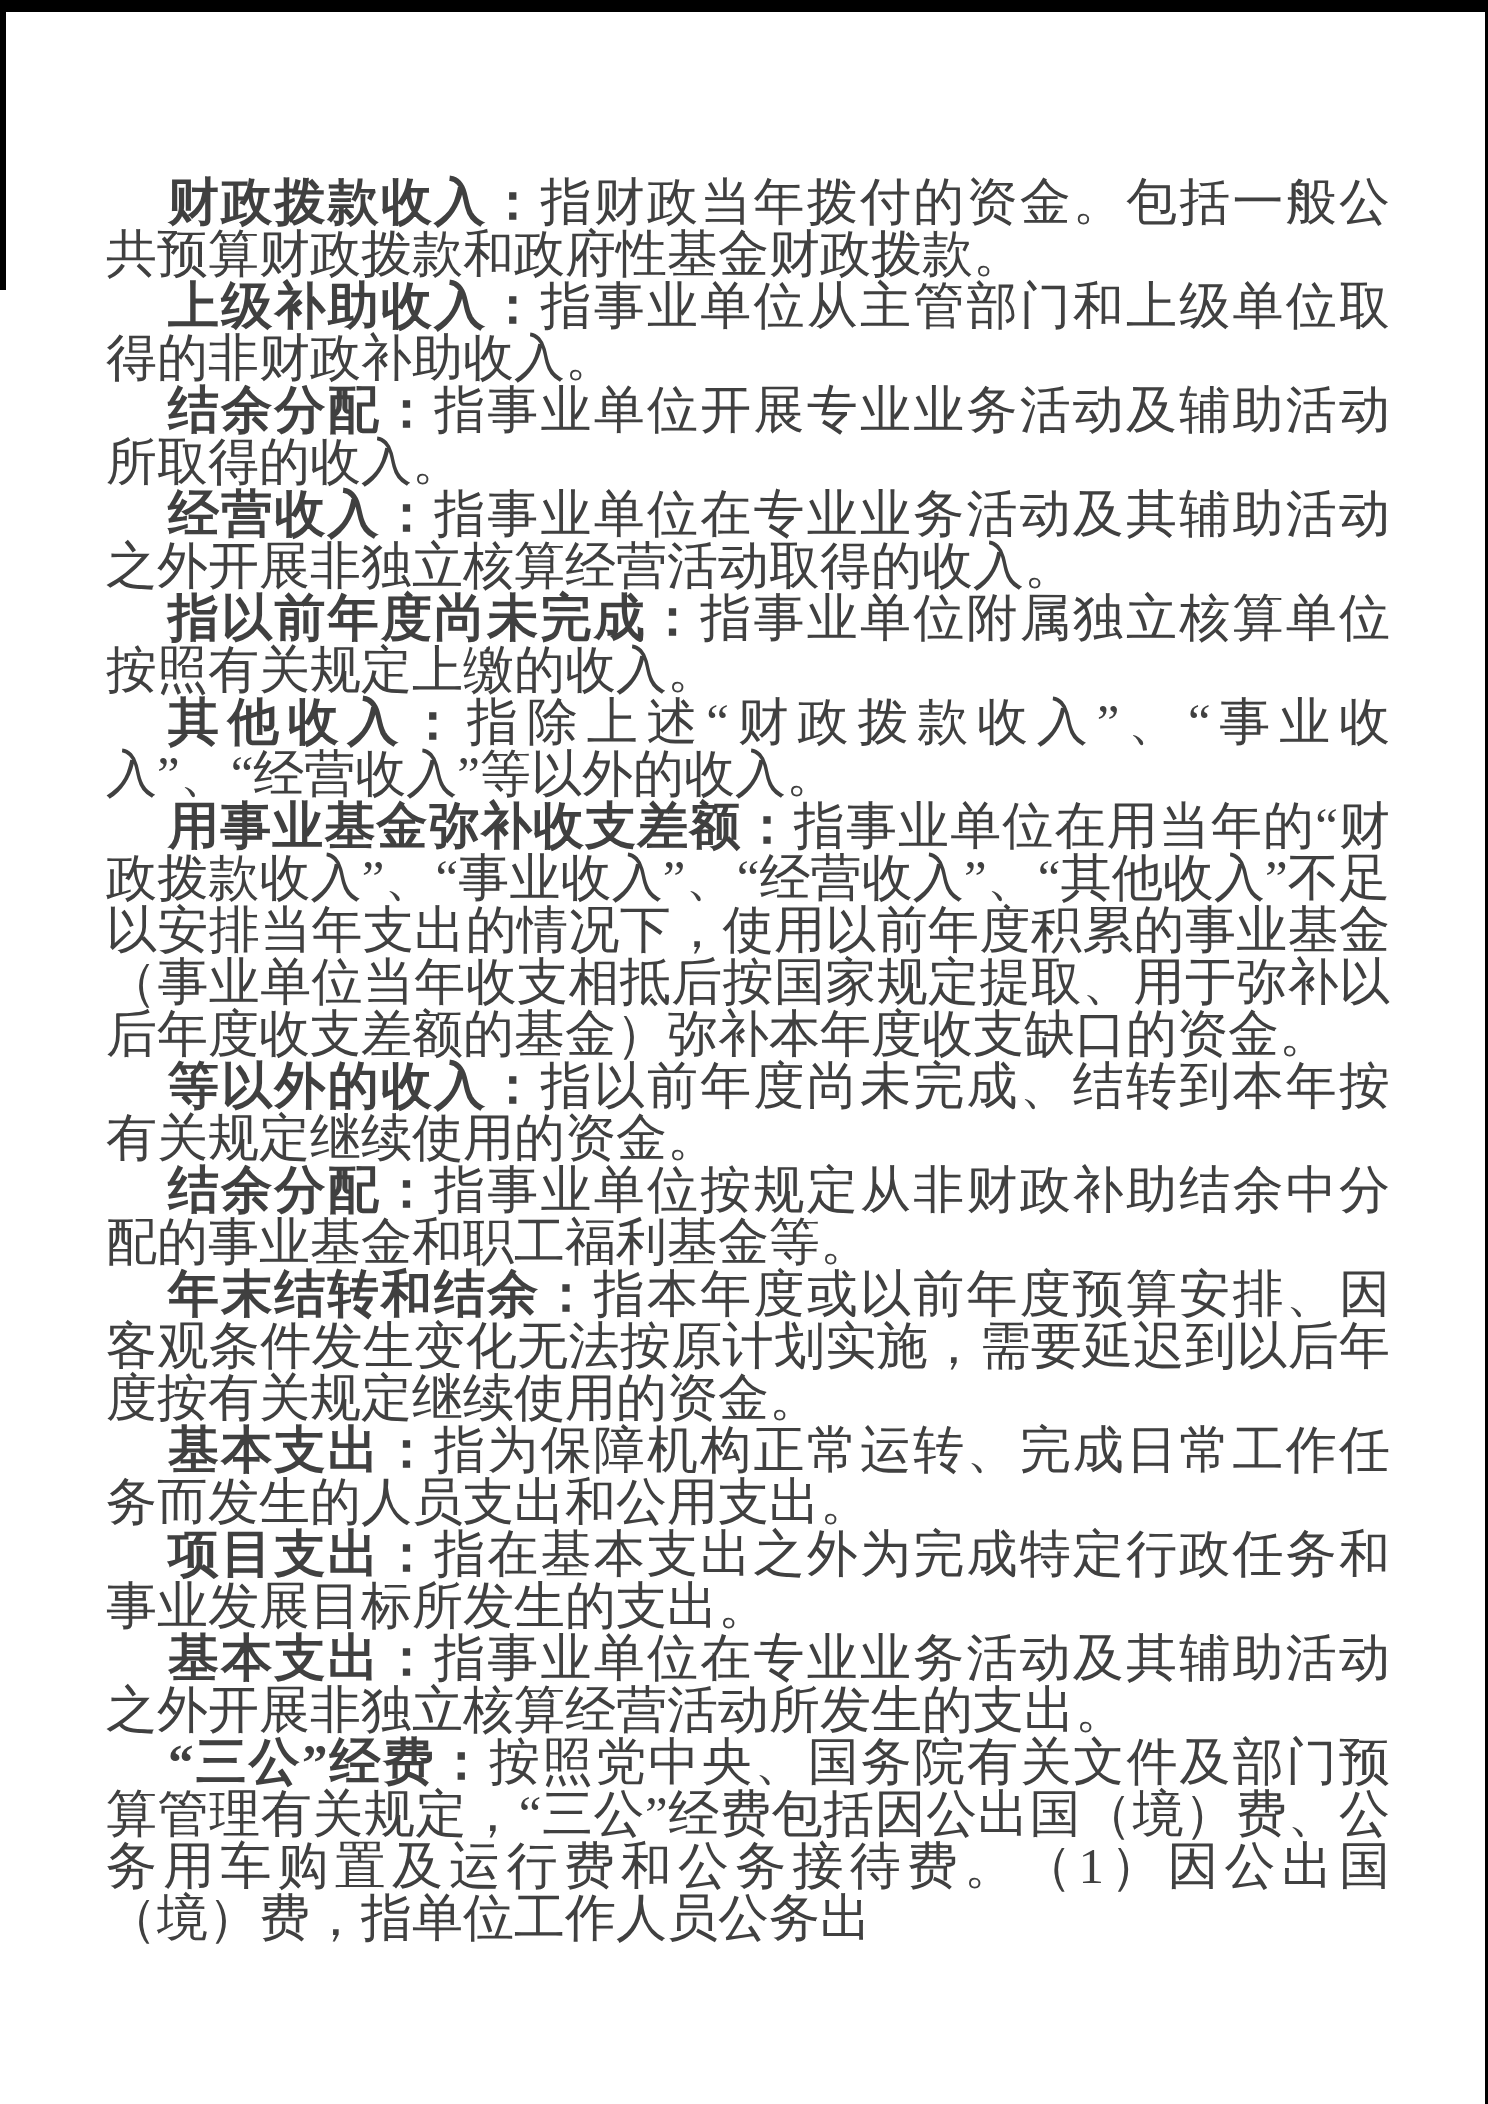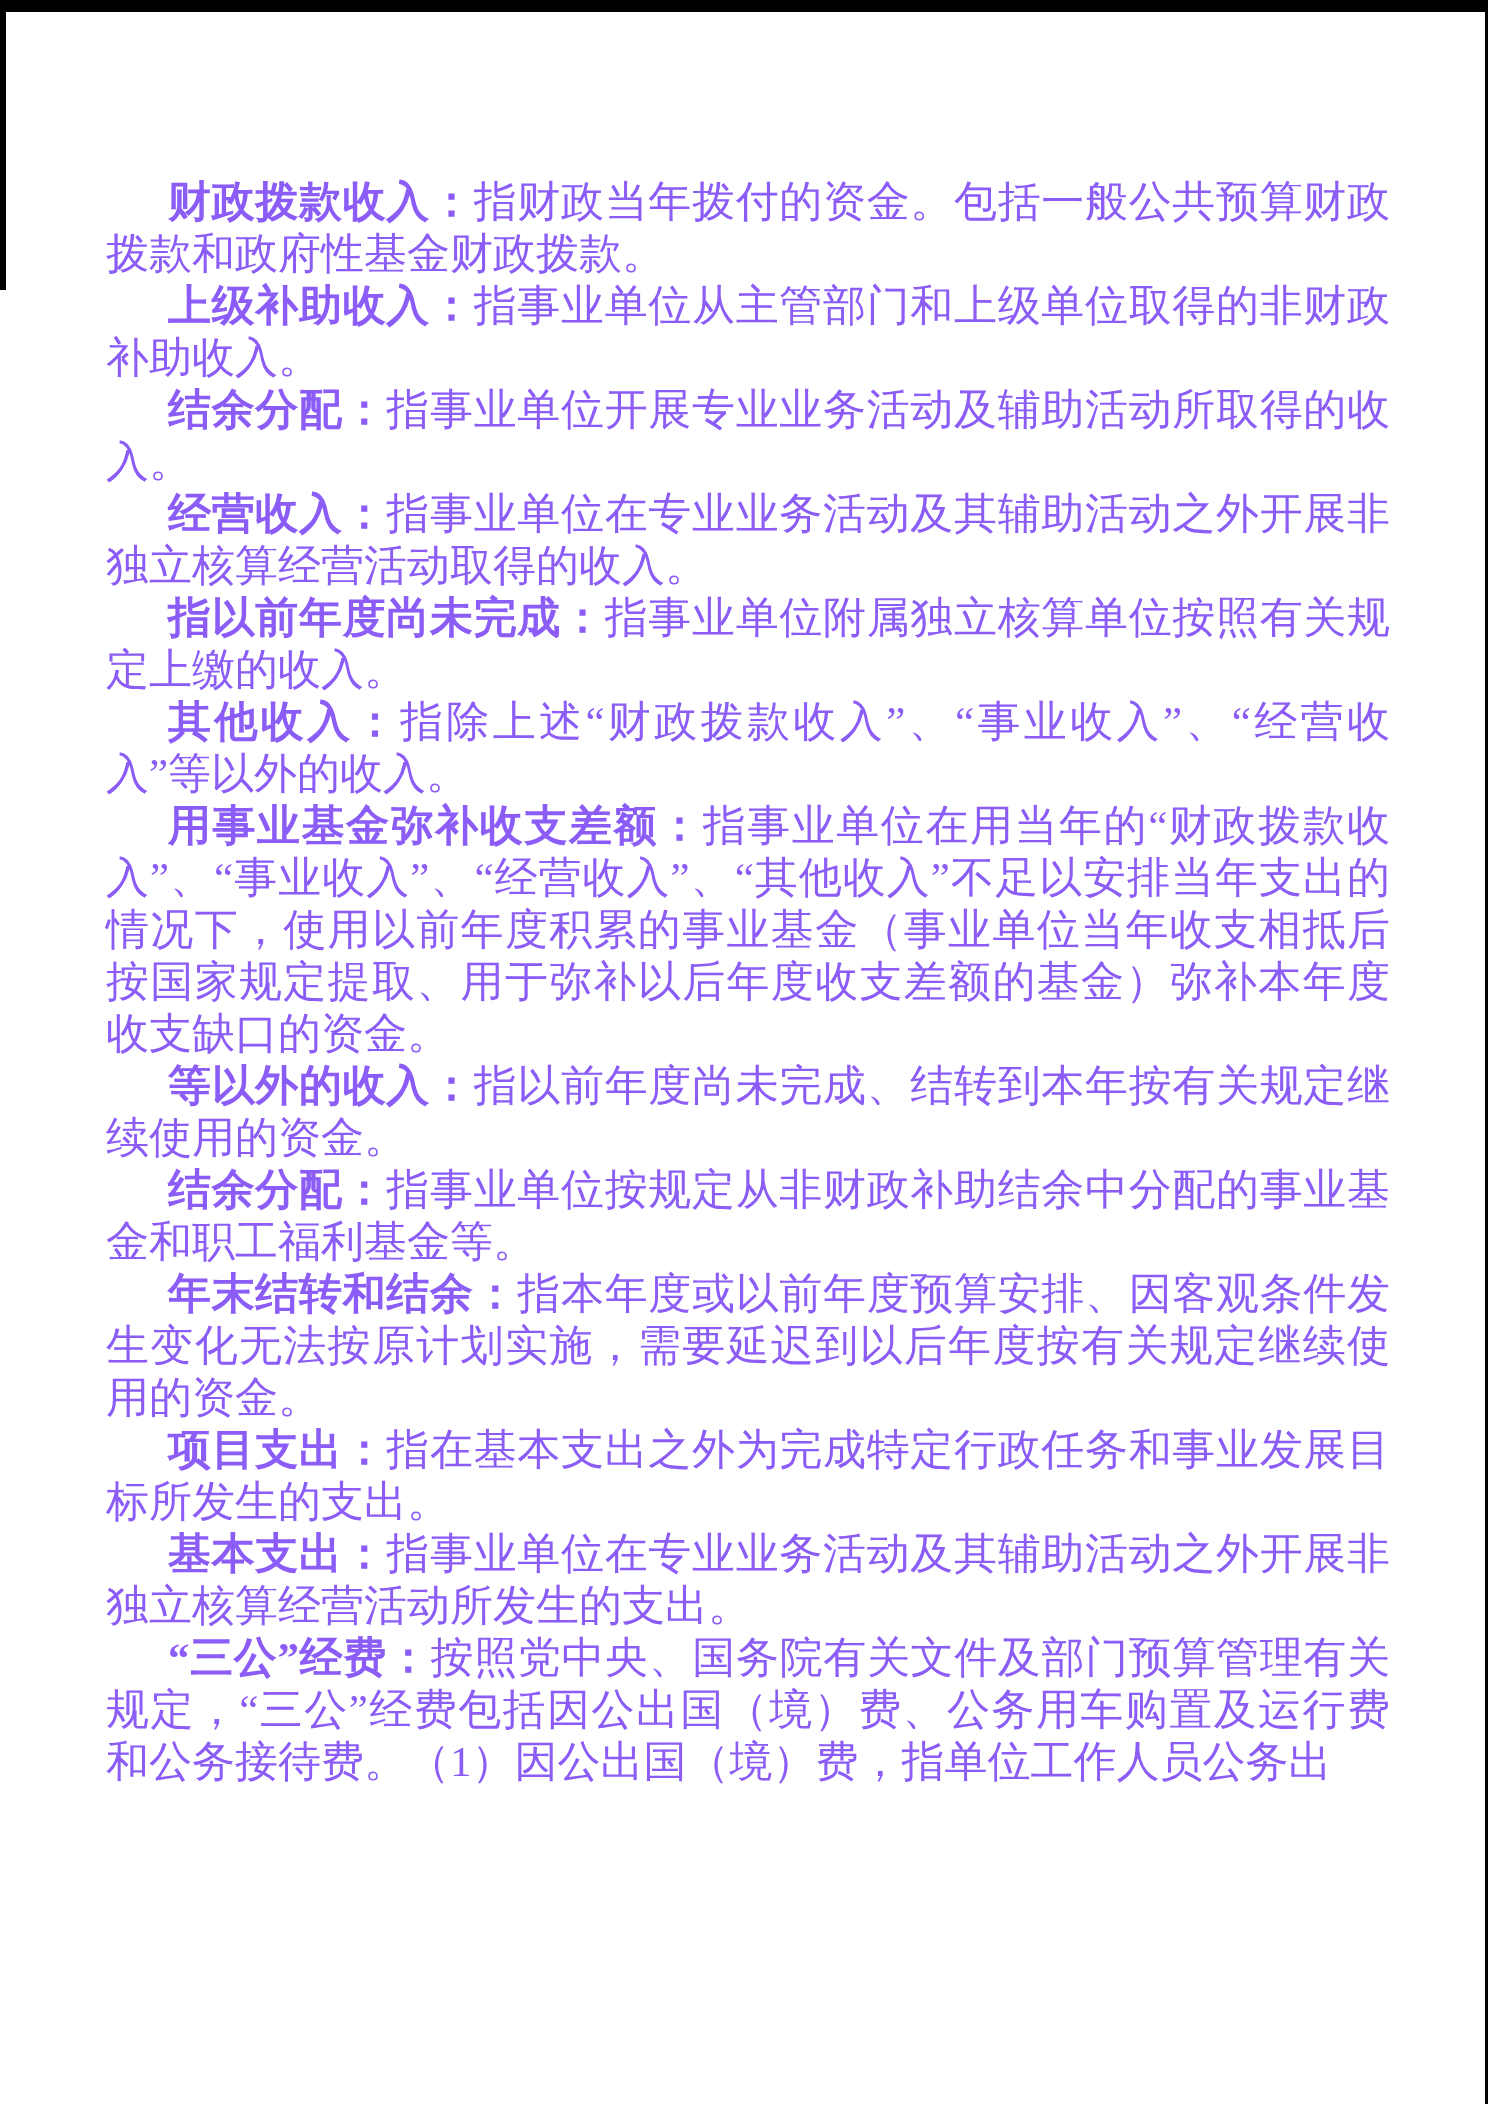--- a/index.html
+++ b/index.html
@@ -36,23 +36,23 @@
     position: absolute;
     right: 0; top: 0;
     width: 3px; height: 2104px;
     background: #000000;
   }
   .content {
     position: absolute;
     left: 106px;
     top: 176px;
     width: 1284px;
-    font-size: 43px;
+    font-size: 51px;
     line-height: 52px;
-    color: #8b5cf6;
+    color: #404040;
     text-align: justify;
     text-justify: inter-character;
   }
   .content p {
     margin: 0;
     padding: 0;
     text-indent: 62px;
   }
   .term {
     font-weight: bold;
@@ -80,20 +80,21 @@
     <p><span class="term">其他收入：</span><span class="definition">指除上述“财政拨款收入”、“事业收入”、“经营收入”等以外的收入。</span></p>
 
     <p><span class="term">用事业基金弥补收支差额：</span><span class="definition">指事业单位在用当年的“财政拨款收入”、“事业收入”、“经营收入”、“其他收入”不足以安排当年支出的情况下，使用以前年度积累的事业基金（事业单位当年收支相抵后按国家规定提取、用于弥补以后年度收支差额的基金）弥补本年度收支缺口的资金。</span></p>
 
     <p><span class="term">等以外的收入：</span><span class="definition">指以前年度尚未完成、结转到本年按有关规定继续使用的资金。</span></p>
 
     <p><span class="term">结余分配：</span><span class="definition">指事业单位按规定从非财政补助结余中分配的事业基金和职工福利基金等。</span></p>
 
     <p><span class="term">年末结转和结余：</span><span class="definition">指本年度或以前年度预算安排、因客观条件发生变化无法按原计划实施，需要延迟到以后年度按有关规定继续使用的资金。</span></p>
 
+    <p><span class="term">基本支出：</span><span class="definition">指为保障机构正常运转、完成日常工作任务而发生的人员支出和公用支出。</span></p>
 
     <p><span class="term">项目支出：</span><span class="definition">指在基本支出之外为完成特定行政任务和事业发展目标所发生的支出。</span></p>
 
     <p><span class="term">基本支出：</span><span class="definition">指事业单位在专业业务活动及其辅助活动之外开展非独立核算经营活动所发生的支出。</span></p>
 
     <p><span class="term">“三公”经费：</span><span class="definition">按照党中央、国务院有关文件及部门预算管理有关规定，“三公”经费包括因公出国（境）费、公务用车购置及运行费和公务接待费。（1）因公出国（境）费，指单位工作人员公务出</span></p>
   </main>
 
 </div>
 

